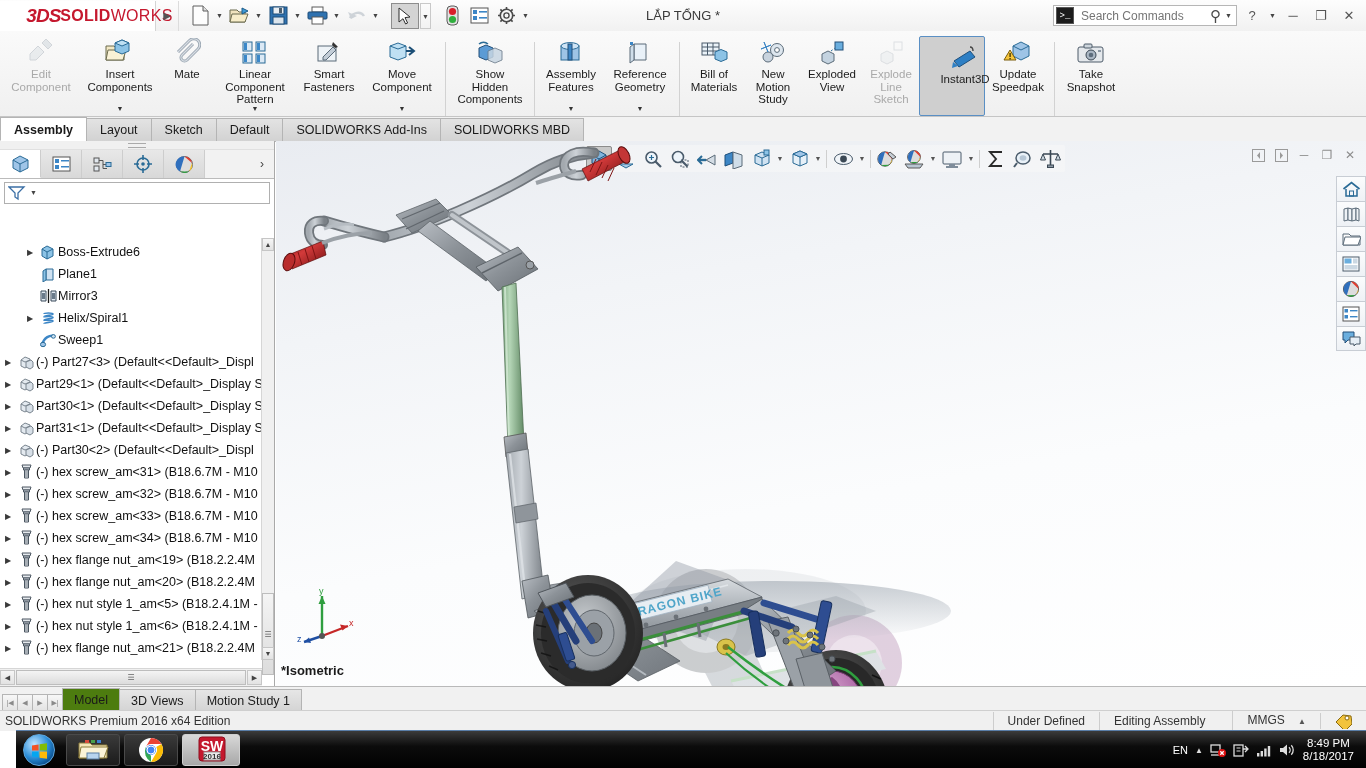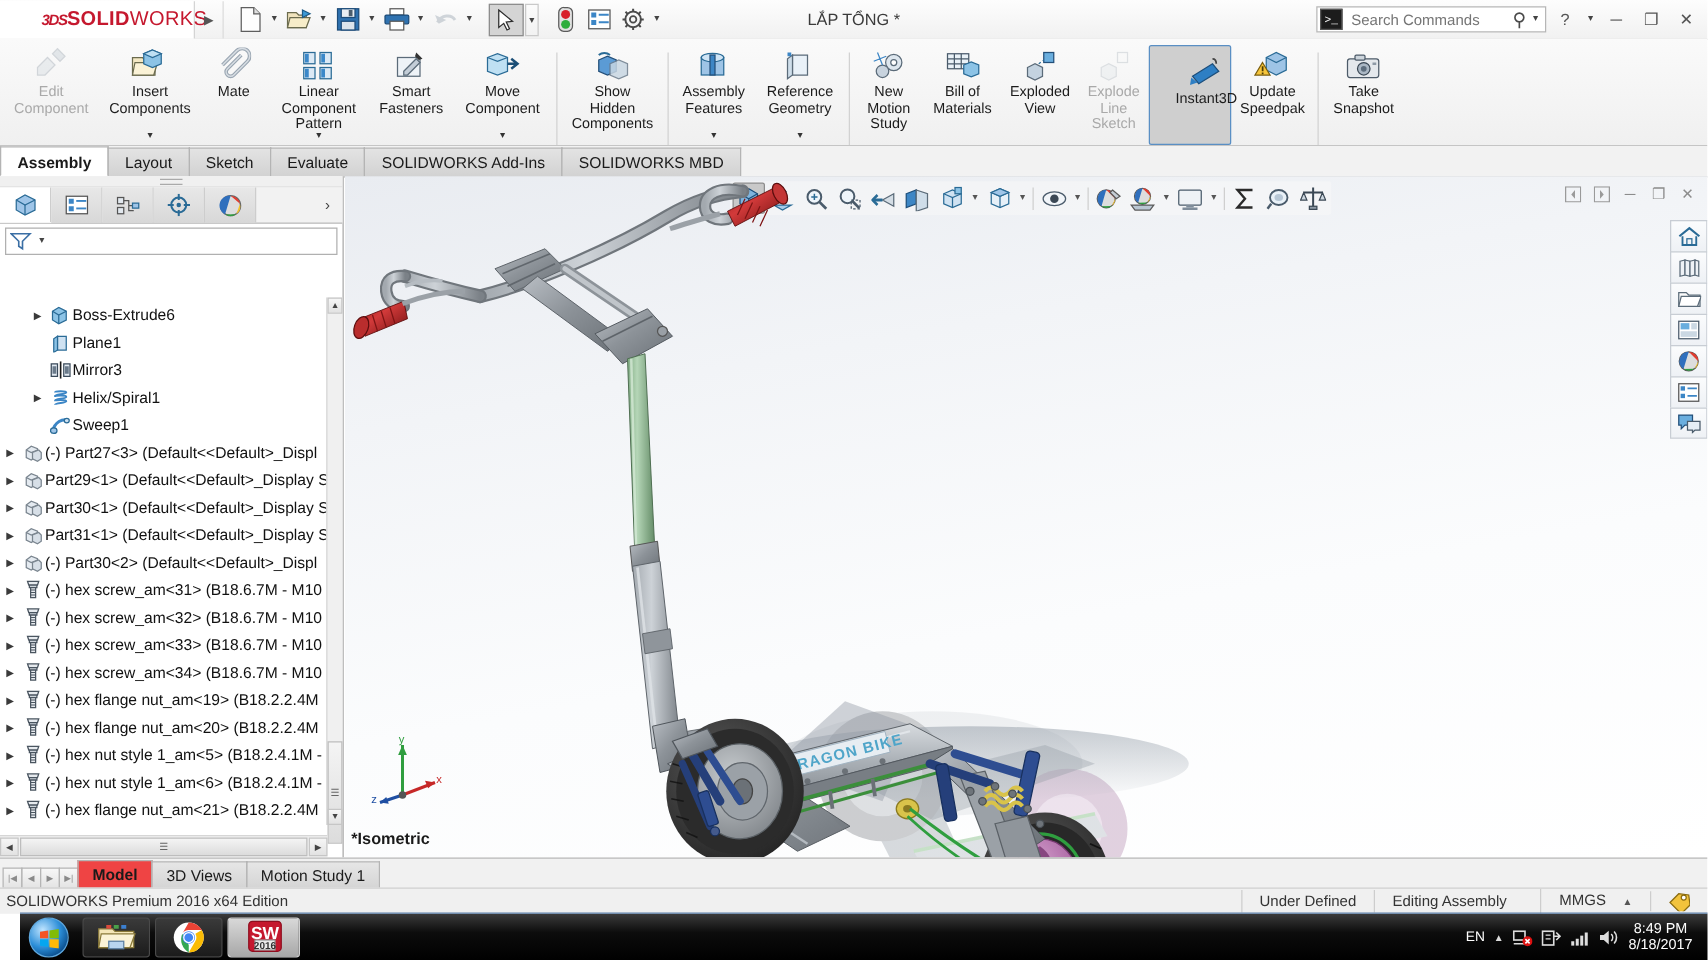--- a/index.html
+++ b/index.html
@@ -17,21 +17,21 @@
     background:linear-gradient(#fdfdfd,#f1f1f1);
     border-bottom:1px solid #c8c8c8;
     display:flex;align-items:center;
   }
   .logo-box{
     width:155px;height:30px;background:#fff;
     border-right:1px solid #d4d4d4;
     display:flex;align-items:center;justify-content:center;
   }
   .logo-3ds{
-    color:#c5182e;font-weight:bold;font-size:12px;font-style:italic;
+    color:#c5182e;font-weight:bold;font-size:19px;font-style:italic;
     letter-spacing:-1px;font-family:"Liberation Sans",sans-serif;margin-left:44px;
   }
   .logo-sw{color:#c5182e;font-weight:bold;font-size:16px;letter-spacing:.3px;}
   .logo-sw .light{font-weight:normal;}
   .tb-arrow{
     width:22px;height:30px;display:flex;align-items:center;justify-content:center;
     border-right:1px solid #dcdcdc;color:#555;font-size:10px;
   }
   .tb-tools{display:flex;align-items:center;padding-left:8px;gap:1px;}
   .tbi{
@@ -184,21 +184,21 @@
   }
   .navbtns{display:flex;align-items:center;padding-left:2px;}
   .navb{width:16px;height:17px;border:1px solid #b5b5b5;background:linear-gradient(#f7f7f7,#e4e4e4);
     display:flex;align-items:center;justify-content:center;font-size:7px;color:#8a8a8a;
     margin-right:-1px;box-sizing:border-box;}
   .btab{
     height:22px;line-height:22px;padding:0 11px;font-size:12.5px;
     background:linear-gradient(#e6e6e6,#d4d4d4);border:1px solid #b4b4b4;border-bottom:0;
     margin-right:-1px;box-sizing:border-box;
   }
-  .btab.active{background:#ef4444;font-weight:bold;height:23px;line-height:23px;}
+  .btab.active{background:#4d7c0f;font-weight:normal;height:23px;line-height:23px;}
   .statusbar{
     position:absolute;left:0;top:710px;width:1366px;height:20px;
     background:#f0f0f0;border-top:1px solid #cfcfcf;
     display:flex;align-items:center;font-size:12px;color:#333;
   }
   .sb-left{padding-left:5px;}
   .sb-right{margin-left:auto;display:flex;align-items:center;}
   .sb-cell{padding:0 14px;border-left:1px solid #cdcdcd;line-height:18px;}
 
   
@@ -448,45 +448,45 @@
             <path d="M7 4l-4 3v16l4-3z" fill="#cfdeea" stroke="#5b6b79"></path>
             <rect x="3" y="2" width="3" height="3" fill="#3d86c5"></rect>
           </svg>
       </div>
       <div class="lb">Reference<br>Geometry</div>
       <div class="dd">▼</div>
     </div>
 
     <div class="rsep"></div>
 
-    <div class="rb" style="width:56px">
-      <div class="ic">
-        <svg width="28" height="26" viewBox="0 0 28 26">
-            <circle cx="18" cy="10" r="6.5" fill="#dde6ee" stroke="#5b6b79"></circle>
-            <circle cx="18" cy="10" r="2.4" fill="#fff" stroke="#5b6b79"></circle>
-            <circle cx="9" cy="17" r="5" fill="#c8d3de" stroke="#5b6b79"></circle>
-            <path d="M5 2l2 5 5-2-5 2 2 5-2-5-5 2 5-2z" fill="#3d86c5" stroke="#3d86c5"></path>
-          </svg>
-      </div>
-      <div class="lb">New<br>Motion<br>Study</div>
-    </div>
-
     <div class="rb" style="width:62px">
       <div class="ic">
         <svg width="28" height="26" viewBox="0 0 28 26">
             <rect x="2" y="3" width="17" height="12" fill="#eaf2f8" stroke="#4a5b6b"></rect>
             <g stroke="#4a5b6b">
               <path d="M2 7h17M2 11h17M7.5 3v12M13 3v12"></path>
             </g>
             <path d="M15 12l6-2.5 6 2.5v7l-6 2.5-6-2.5z" fill="#8cc3e6" stroke="#2a6b96"></path>
           </svg>
       </div>
       <div class="lb">Bill of<br>Materials</div>
     </div>
 
+    <div class="rb" style="width:56px">
+      <div class="ic">
+        <svg width="28" height="26" viewBox="0 0 28 26">
+            <circle cx="18" cy="10" r="6.5" fill="#dde6ee" stroke="#5b6b79"></circle>
+            <circle cx="18" cy="10" r="2.4" fill="#fff" stroke="#5b6b79"></circle>
+            <circle cx="9" cy="17" r="5" fill="#c8d3de" stroke="#5b6b79"></circle>
+            <path d="M5 2l2 5 5-2-5 2 2 5-2-5-5 2 5-2z" fill="#3d86c5" stroke="#3d86c5"></path>
+          </svg>
+      </div>
+      <div class="lb">New<br>Motion<br>Study</div>
+    </div>
+
     <div class="rb" style="width:62px">
       <div class="ic">
         <svg width="28" height="26" viewBox="0 0 28 26">
             <path d="M4 14l6-3 6 3v7l-6 3-6-3z" fill="#c4d3e0" stroke="#5b6b79"></path>
             <rect x="17" y="2" width="8" height="8" fill="#6aaede" stroke="#234f79"></rect>
             <path d="M13 11l4-3" stroke="#2a6b96" stroke-dasharray="2 2"></path>
           </svg>
       </div>
       <div class="lb">Exploded<br>View</div>
     </div>
@@ -538,21 +538,21 @@
           </svg>
       </div>
       <div class="lb">Take<br>Snapshot</div>
     </div>
   </div>
 
   <div class="tabstrip">
     <div class="tab active">Assembly</div>
     <div class="tab">Layout</div>
     <div class="tab">Sketch</div>
-    <div class="tab">Evaluate</div>
+    <div class="tab">Default</div>
     <div class="tab">SOLIDWORKS Add-Ins</div>
     <div class="tab">SOLIDWORKS MBD</div>
   </div>
 
   <div class="leftpanel">
     <div class="lp-handle">
         <span></span>
       </div>
 
     <div class="lp-tabs">

